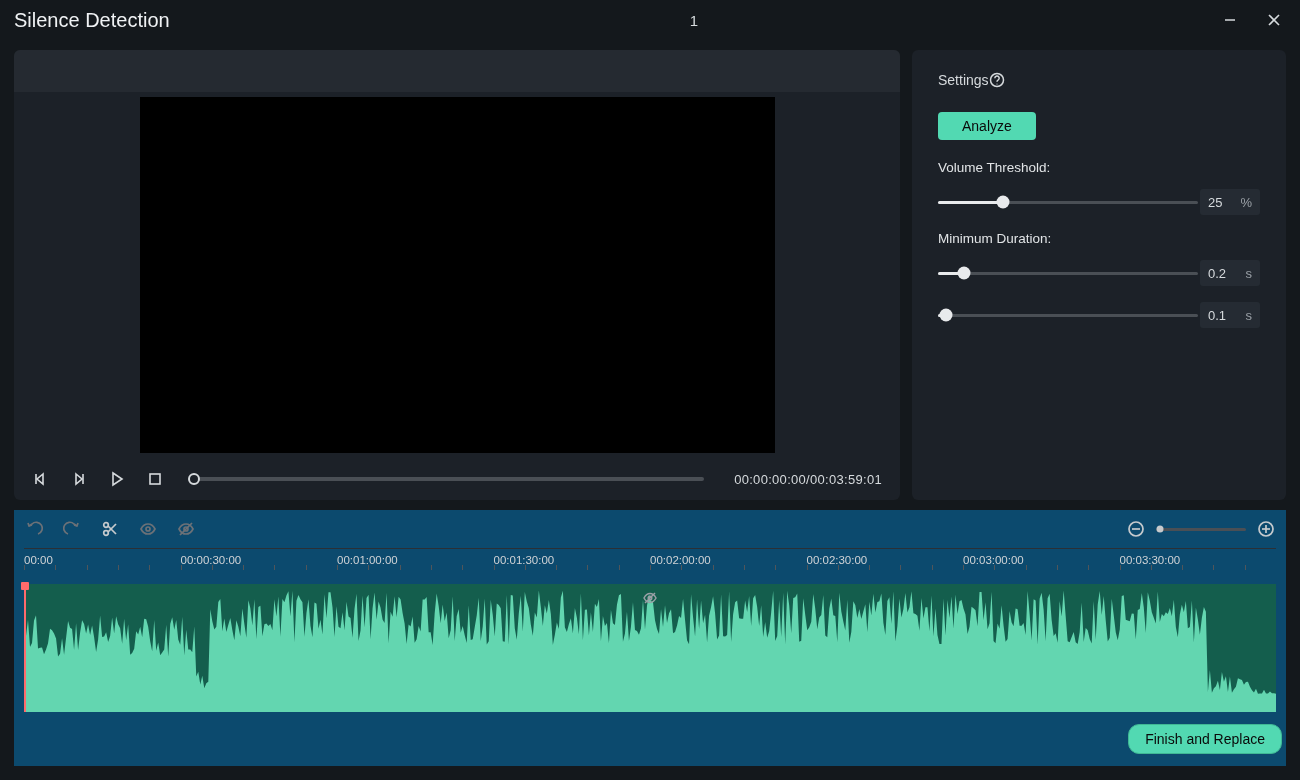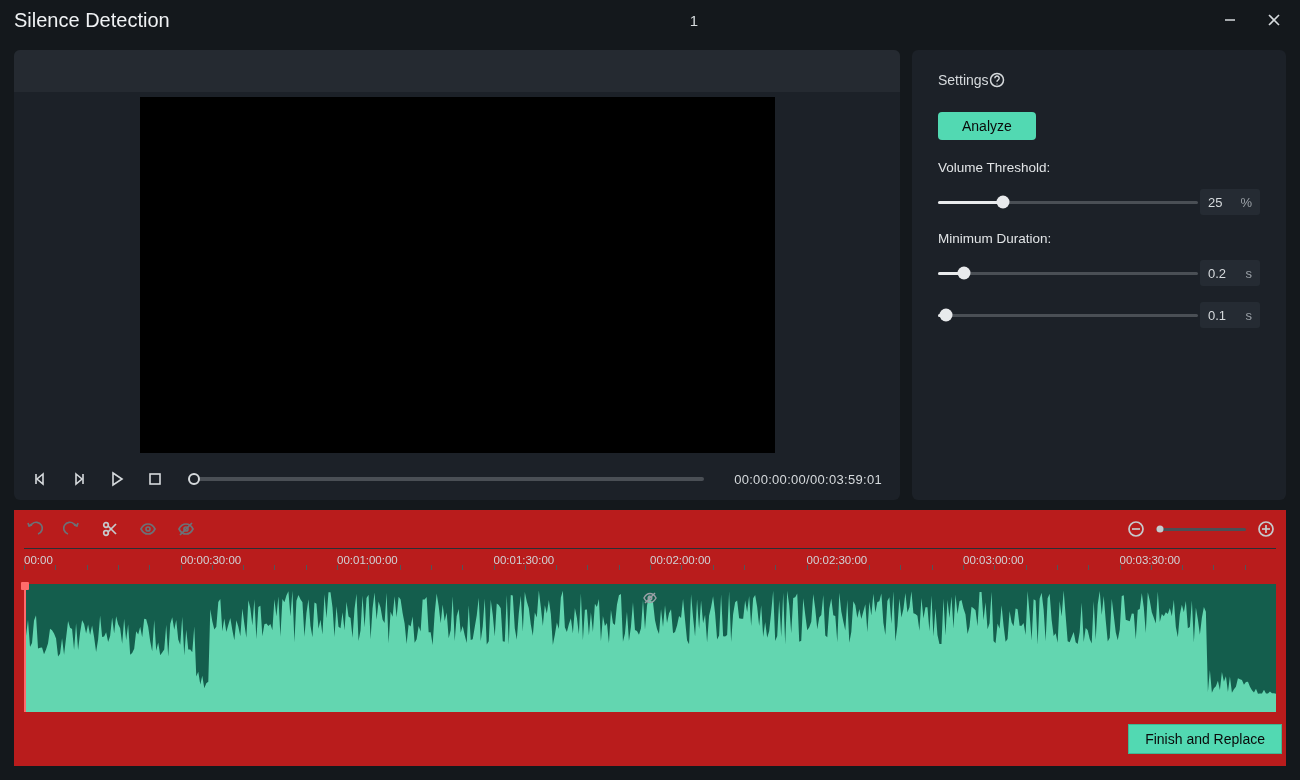--- a/index.html
+++ b/index.html
@@ -139,21 +139,21 @@
     display:flex; align-items:center; justify-content:space-between;
     padding: 0 8px;
     font-size:13px;
   }
   .value-box .unit { color:#9aa0a6; }
 
   .lower {
     flex:1;
     display:flex;
     flex-direction:column;
-    background:#b91c1c;
+    background:#0c4a6e;
   }
   .timeline-tools {
     height: 38px;
     display:flex; align-items:center;
     padding: 0 10px;
     gap: 18px;
   }
   .tl-btn { width:20px; height:20px; display:flex; align-items:center; justify-content:center; cursor:pointer; }
   .tl-btn.dim svg { stroke:#6c7177; }
   .tl-btn svg { stroke:#c6cacd; fill:none; stroke-width:1.7; }
@@ -221,21 +221,21 @@
   .eye-hide svg { stroke:#9aa0a6; fill:none; stroke-width:1.5;}
 
   .footer {
     display:flex; justify-content:flex-end;
     padding: 12px 4px 0 0;
   }
   .finish-btn {
     background:#52d9b2;
     color:#0a0a0a;
     border:1px solid #3fb894;
-    border-radius:0;
+    border-radius:11px;
     padding: 6px 16px;
     font-size:14px;
     cursor:pointer;
   }
 </style>
 </head>
 <body>
 
 <div class="title-bar">
   <div class="title-left">Silence Detection</div>

